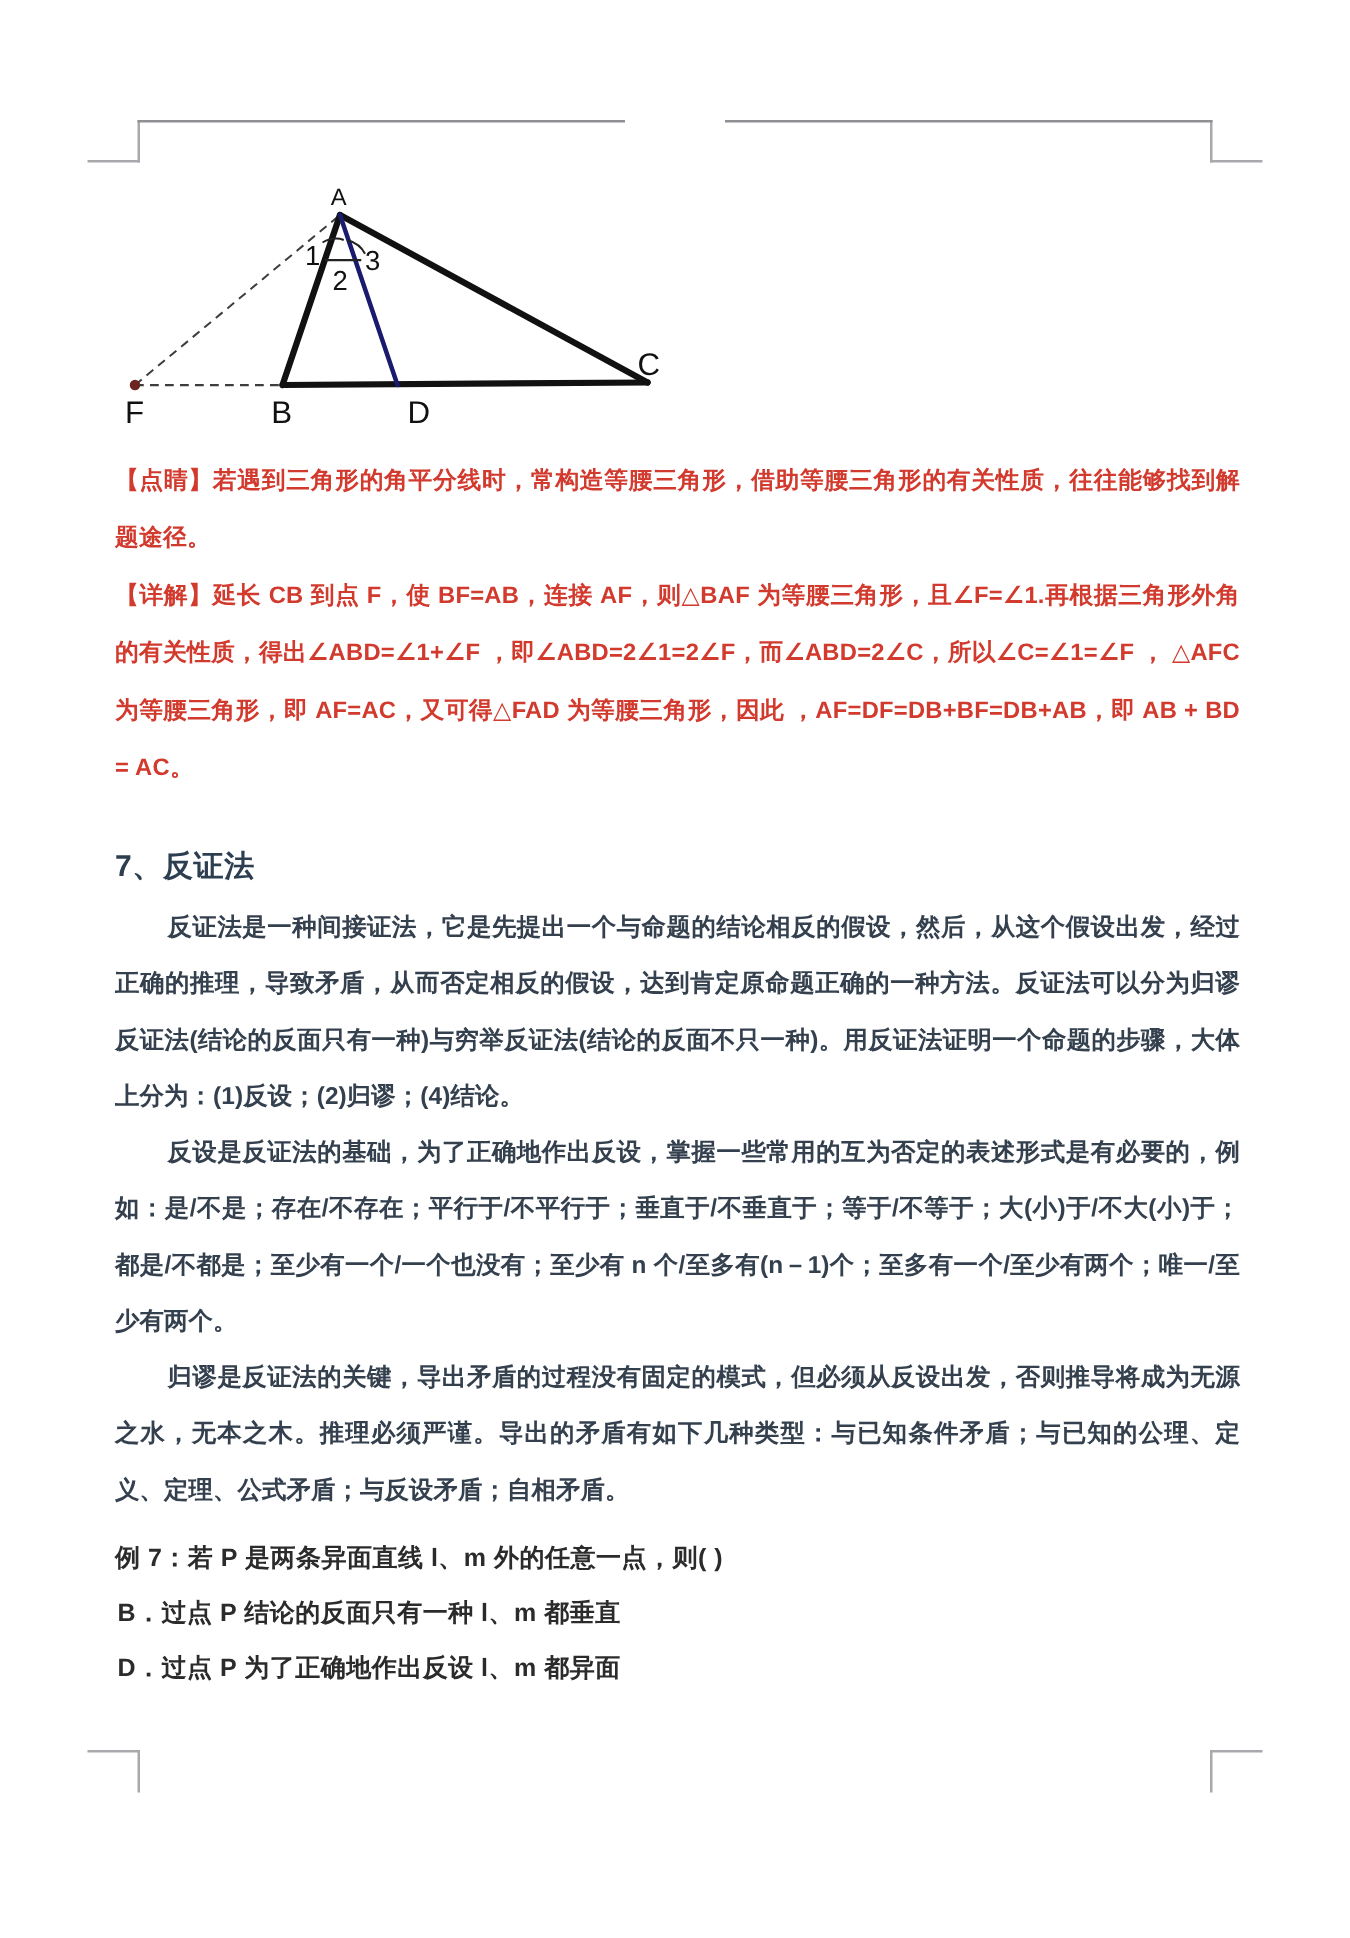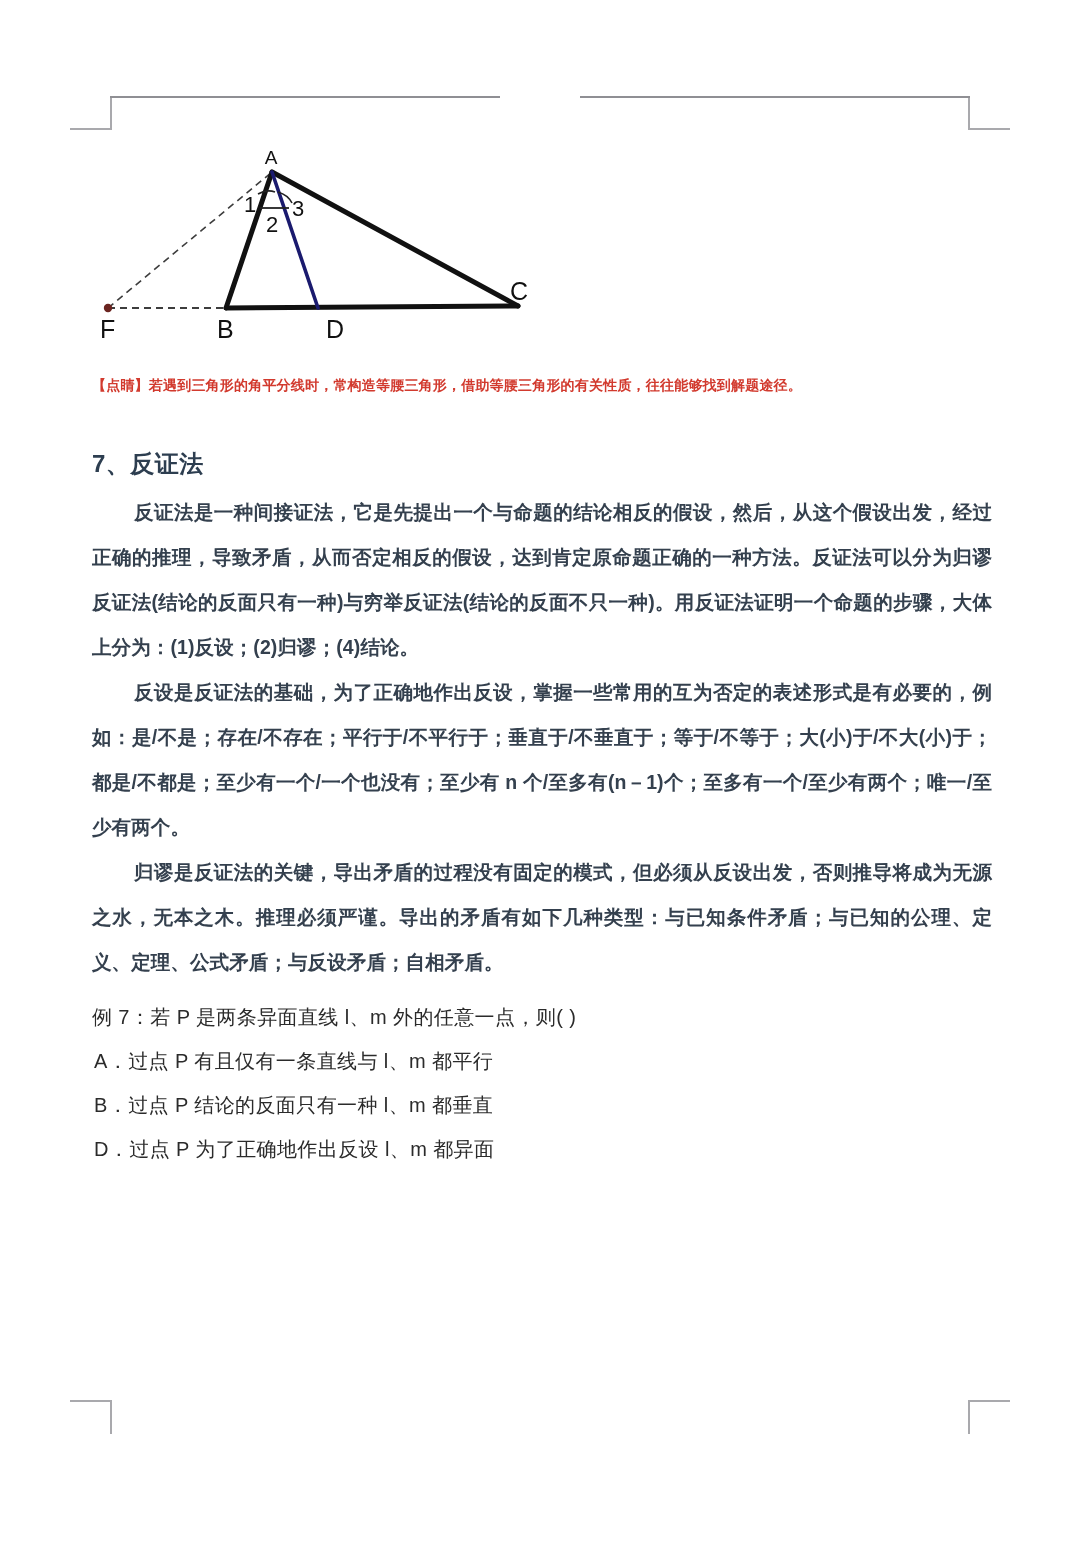--- a/index.html
+++ b/index.html
@@ -83,21 +83,21 @@
     width: 900px;
   }
 
   p {
     margin: 0;
     padding: 0;
   }
 
   .red-para {
     color: #d23a2e;
-    font-size: 14px;
+    font-size: 19px;
     line-height: 46px;
     font-weight: 600;
     letter-spacing: 0.2px;
     text-align: justify;
   }
   .red-para + .red-para { margin-top: 0px; }
 
   .section-heading {
     color: #2d3e50;
     font-size: 24px;
@@ -115,21 +115,21 @@
     font-weight: 600;
     text-align: justify;
     text-indent: 42px;
     letter-spacing: 0.1px;
   }
 
   .q-block { margin-top: 10px; }
   .q-line {
     color: #2b2b2b;
     font-size: 20px;
-    font-weight: 400;
+    font-weight: 700;
     line-height: 44px;
     letter-spacing: 0.4px;
   }
   .q-line.option { margin-left: 2px; }
 </style>
 </head>
 <body>
 
 <div id="page">
 
@@ -186,30 +186,30 @@
         <text x="180" y="92" font-size="22">2</text>
         <text x="206" y="76" font-size="22">3</text>
       </g>
     </svg>
   </div>
 
   <div class="content">
 
     <p class="red-para">【点睛】若遇到三角形的角平分线时，常构造等腰三角形，借助等腰三角形的有关性质，往往能够找到解题途径。</p>
 
+    <p class="red-para">【详解】延长 CB 到点 F，使 BF=AB，连接 AF，则△BAF 为等腰三角形，且∠F=∠1.再根据三角形外角的有关性质，得出∠ABD=∠1+∠F ，即∠ABD=2∠1=2∠F，而∠ABD=2∠C，所以∠C=∠1=∠F ， △AFC 为等腰三角形，即 AF=AC，又可得△FAD 为等腰三角形，因此 ，AF=DF=DB+BF=DB+AB，即 AB + BD = AC。</p>
 
     <p class="section-heading">7、反证法</p>
 
     <p class="body-para">反证法是一种间接证法，它是先提出一个与命题的结论相反的假设，然后，从这个假设出发，经过正确的推理，导致矛盾，从而否定相反的假设，达到肯定原命题正确的一种方法。反证法可以分为归谬反证法(结论的反面只有一种)与穷举反证法(结论的反面不只一种)。用反证法证明一个命题的步骤，大体上分为：(1)反设；(2)归谬；(4)结论。</p>
 
     <p class="body-para">反设是反证法的基础，为了正确地作出反设，掌握一些常用的互为否定的表述形式是有必要的，例如：是/不是；存在/不存在；平行于/不平行于；垂直于/不垂直于；等于/不等于；大(小)于/不大(小)于；都是/不都是；至少有一个/一个也没有；至少有 n 个/至多有(n－1)个；至多有一个/至少有两个；唯一/至少有两个。</p>
 
     <p class="body-para">归谬是反证法的关键，导出矛盾的过程没有固定的模式，但必须从反设出发，否则推导将成为无源之水，无本之木。推理必须严谨。导出的矛盾有如下几种类型：与已知条件矛盾；与已知的公理、定义、定理、公式矛盾；与反设矛盾；自相矛盾。</p>
 
     <div class="q-block">
       <p class="q-line">例 7：若 P 是两条异面直线 l、m 外的任意一点，则(      )</p>
-      <p class="q-line option">A．过点 P 有且仅有一条直线与 l、m 都平行</p>
       <p class="q-line option">B．过点 P 结论的反面只有一种 l、m 都垂直</p>
       <p class="q-line option">D．过点 P 为了正确地作出反设 l、m 都异面</p>
     </div>
 
   </div>
 </div>
 
 </body></html>

